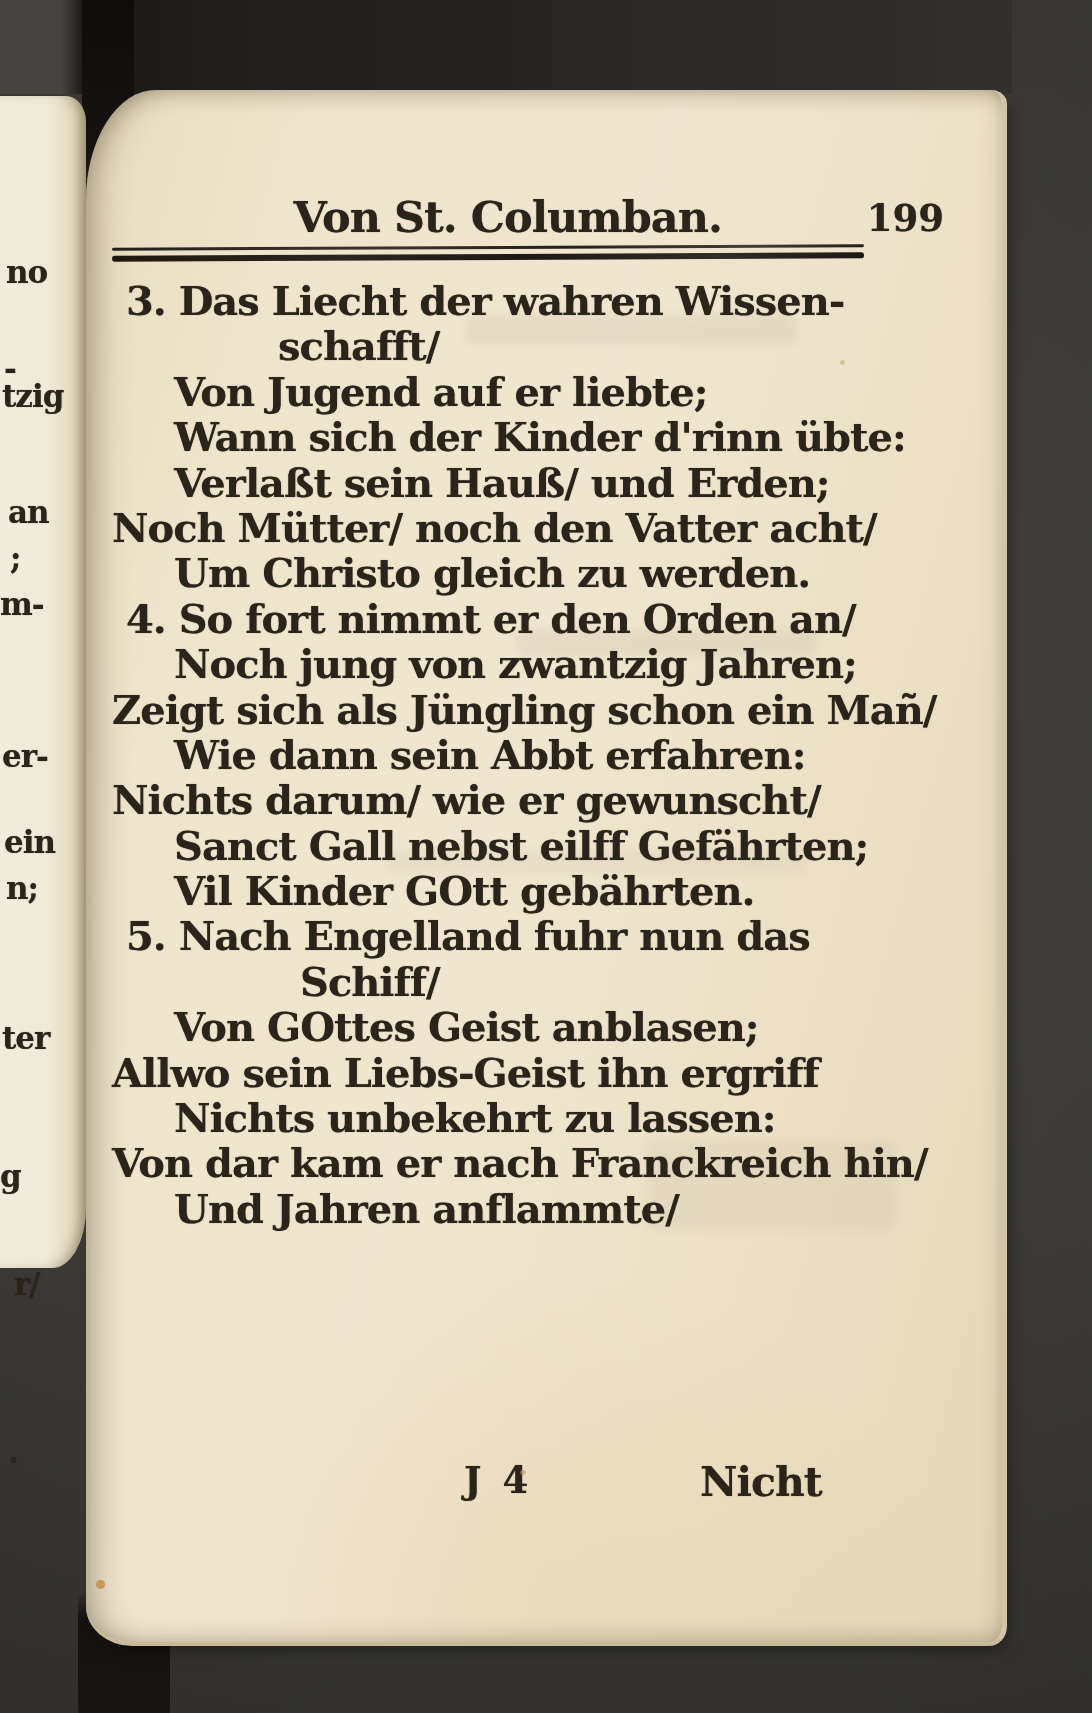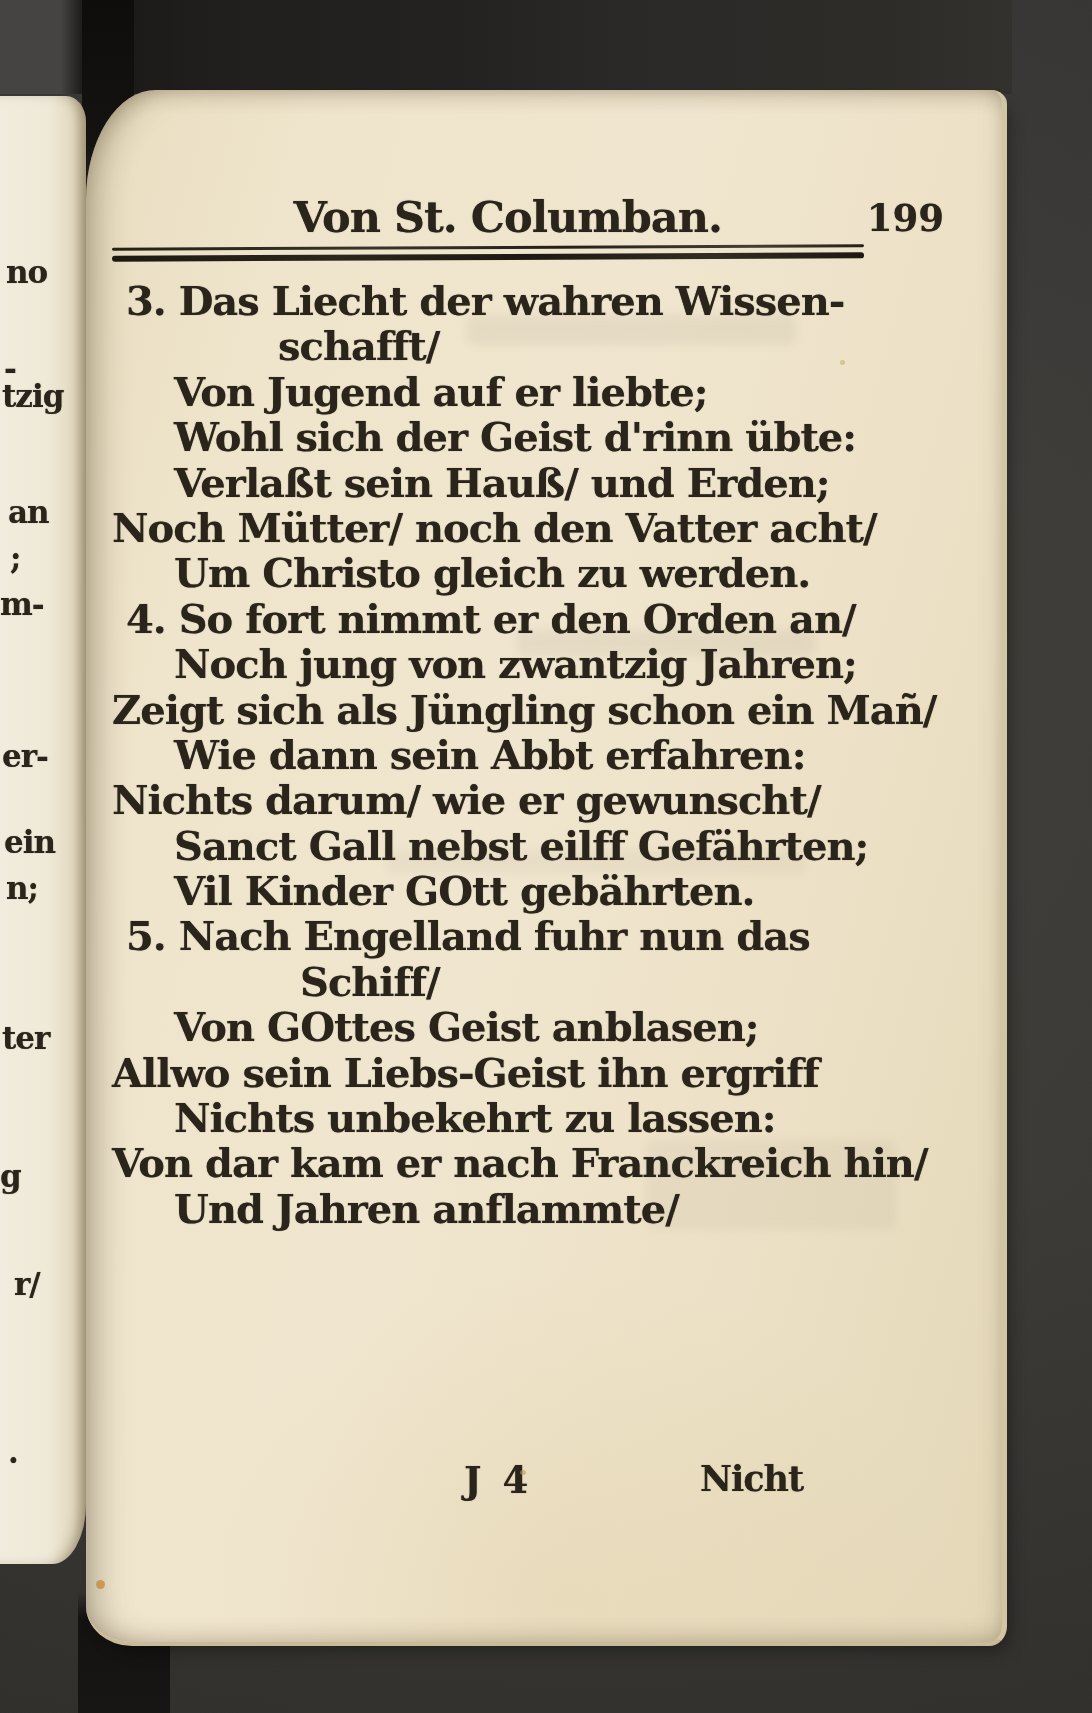--- a/index.html
+++ b/index.html
@@ -25,21 +25,21 @@
   .slit-top{
     position:absolute;left:82px;top:0;width:52px;height:262px;
     background:linear-gradient(180deg,#0e0d0c 0%, #141311 55%, rgba(20,19,17,0) 100%);
   }
   .slit-bottom{
     position:absolute;left:78px;top:1592px;width:92px;height:121px;
     background:linear-gradient(180deg, rgba(18,16,14,0) 0%, #131210 22%, #181614 100%);
   }
   
   .left-page{
-    position:absolute;left:0;top:96px;width:86px;height:1468px;
+    position:absolute;left:0;top:96px;width:86px;height:1172px;
     background:linear-gradient(to right,#f1ecdd 0%,#efe9d8 55%,#e3dac0 85%,#cfc4a4 100%);
     border-radius:0 20px 34px 0 / 0 26px 60px 0;
     box-shadow: inset -10px 0 14px -6px rgba(70,55,30,0.45);
     z-index:2;
   }
   .fragment{
     position:absolute;
     color:#2a241b;
     font-weight:bold;
     font-size:31px;
@@ -97,21 +97,21 @@
   .footer{position:absolute;left:0;top:1352px;width:100%;height:50px;}
   .signature{
     position:absolute;left:352px;
     font-size:37px;font-weight:bold;color:#2a241b;
     letter-spacing:4px;
     text-shadow:0 0 1px rgba(40,34,25,0.6);
     text-align:right;
   }
   .catchword{
     position:absolute;left:588px;
-    font-size:35px;font-weight:bold;color:#2a241b;
+    font-size:41px;font-weight:bold;color:#2a241b;
     letter-spacing:-1px;
     text-shadow:0 0 1px rgba(40,34,25,0.6);
   }
   
   .smudge{position:absolute;background:#6f6252;opacity:0.08;filter:blur(4px);border-radius:8px;}
   .sm1{left:380px;top:225px;width:330px;height:30px;}
   .sm2{left:430px;top:540px;width:300px;height:26px;}
   .sm3{left:560px;top:1050px;width:250px;height:90px;opacity:0.06;}
   .sm4{left:300px;top:760px;width:420px;height:24px;opacity:0.05;}
   
@@ -160,21 +160,21 @@
 
       <div class="rule-wrap">
         <div class="rule-thin"></div>
         <div class="rule-thick"></div>
       </div>
 
       <div class="poem">
         <div class="line num">3. Das Liecht der wahren Wissen-</div>
         <div class="line hang">schafft/</div>
         <div class="line ind">Von Jugend auf er liebte;</div>
-        <div class="line ind">Wohl sich der Geist d'rinn übte:</div>
+        <div class="line ind">Wann sich der Kinder d'rinn übte:</div>
         <div class="line ind">Verlaßt sein Hauß/ und Erden;</div>
         <div class="line">Noch Mütter/ noch den Vatter acht/</div>
         <div class="line ind">Um Christo gleich zu werden.</div>
         <div class="line num">4. So fort nimmt er den Orden an/</div>
         <div class="line ind">Noch jung von zwantzig Jahren;</div>
         <div class="line">Zeigt sich als Jüngling schon ein Mañ/</div>
         <div class="line ind">Wie dann sein Abbt erfahren:</div>
         <div class="line">Nichts darum/ wie er gewunscht/</div>
         <div class="line ind">Sanct Gall nebst eilff Gefährten;</div>
         <div class="line ind">Vil Kinder GOtt gebährten.</div>

